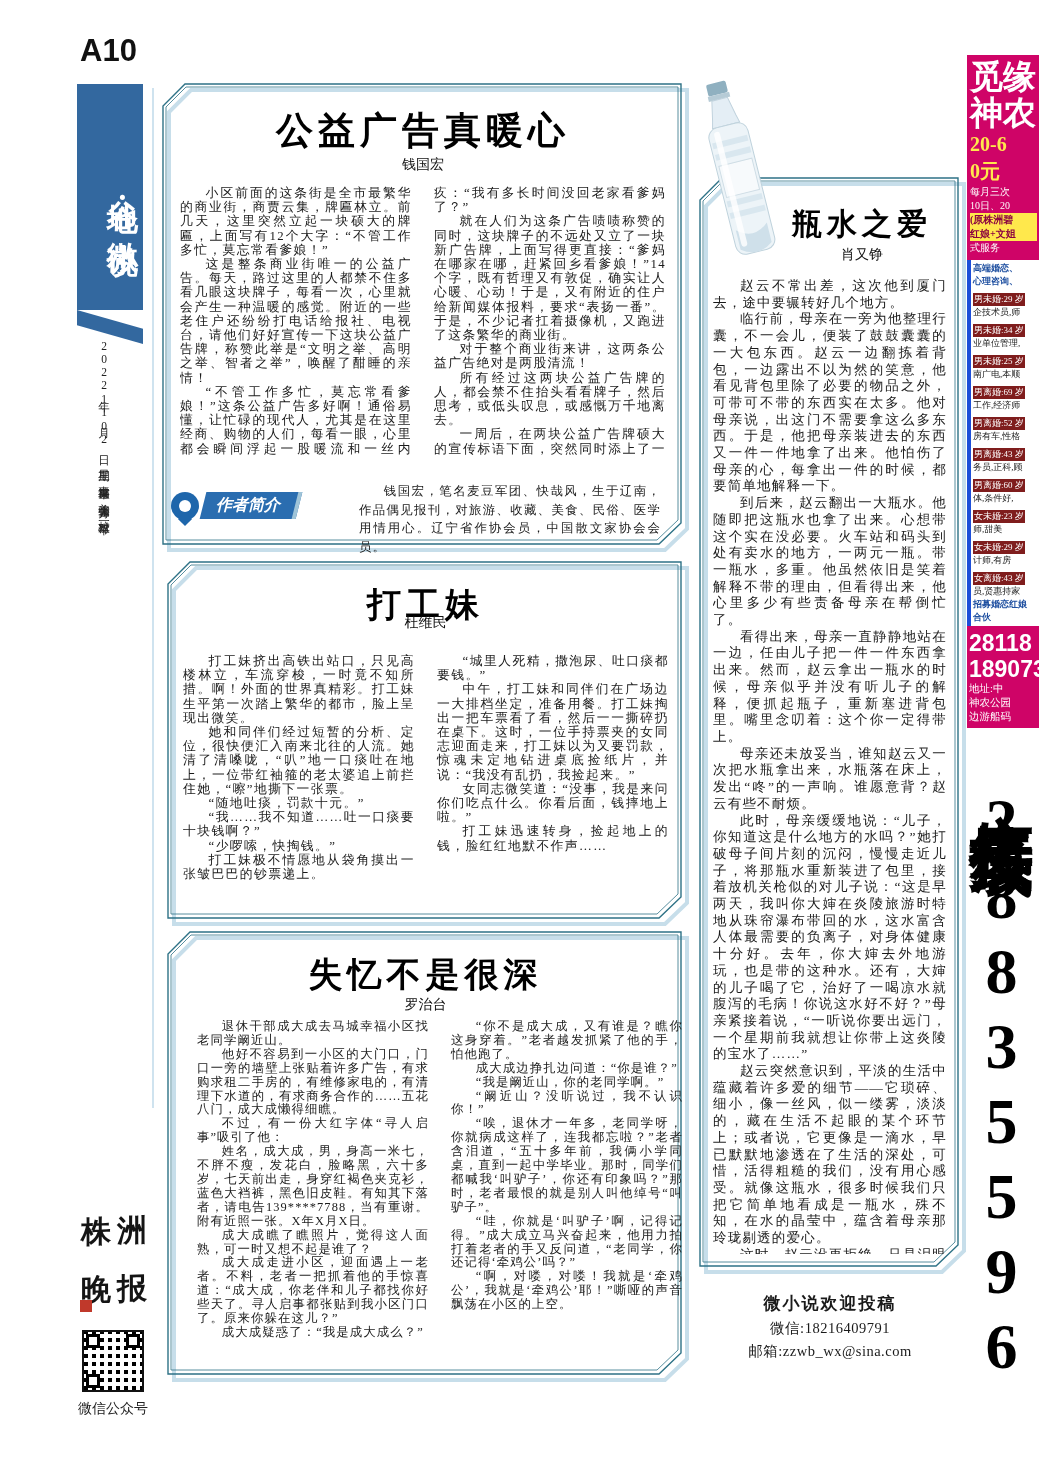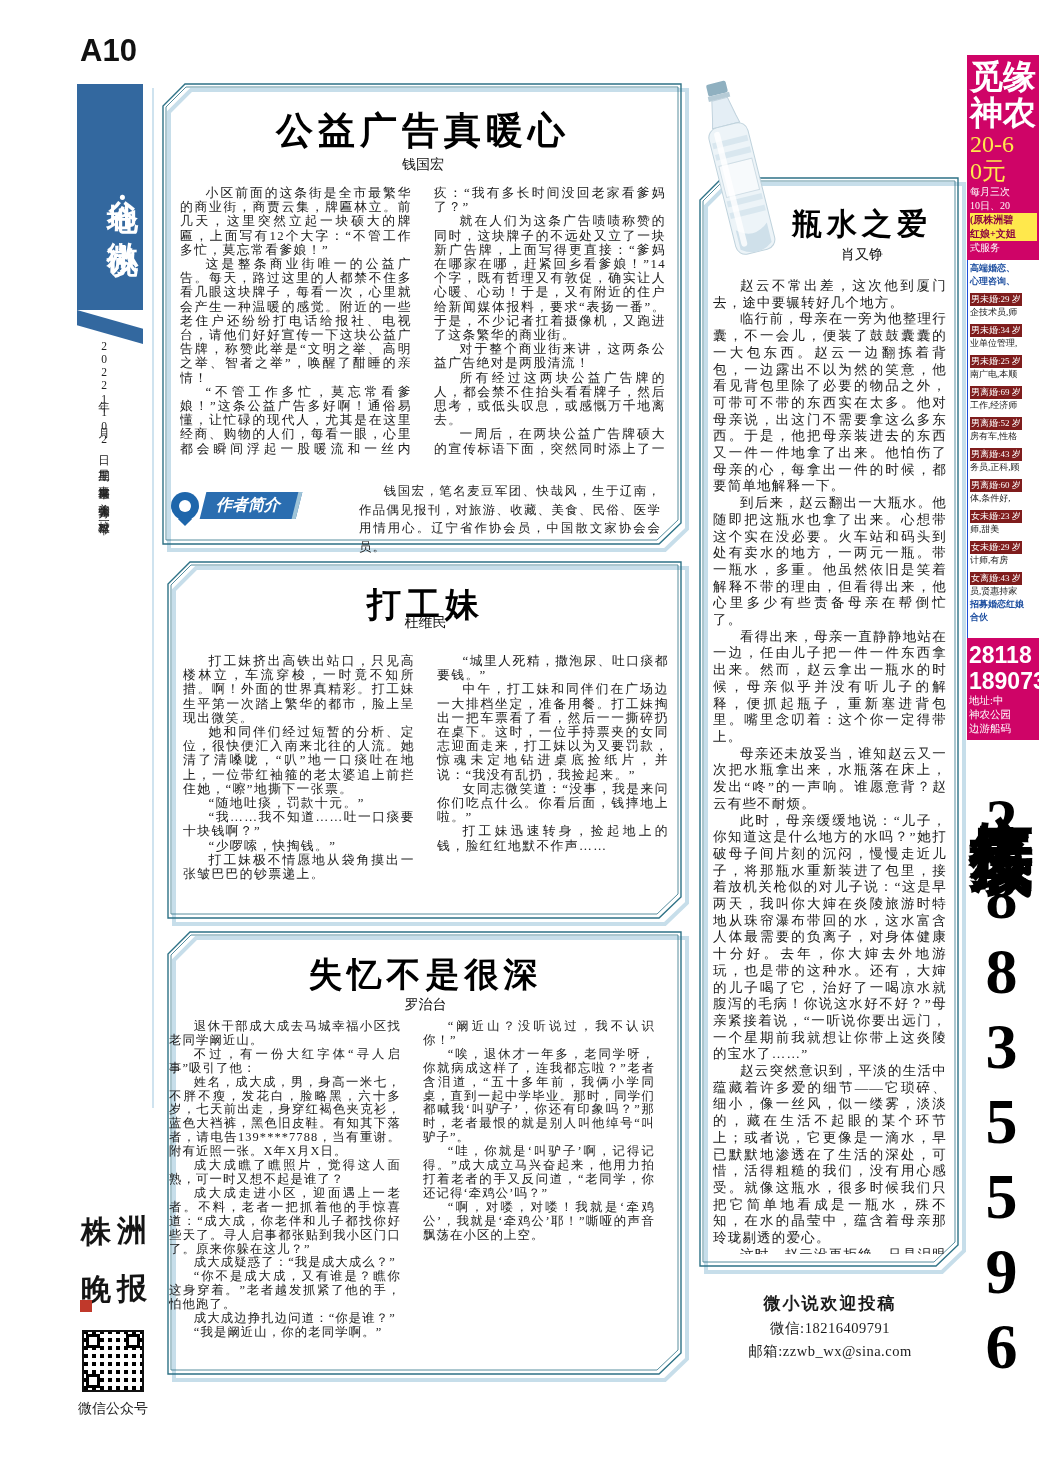--- a/index.html
+++ b/index.html
@@ -66,24 +66,24 @@
   
   .submit { position:absolute; left:700px; top:1292px; width:260px; text-align:center; }
   .submit .s-title { font-weight:bold; font-size:17px; letter-spacing:2px; }
   .submit .s-line { font-size:14.5px; margin-top:4px; letter-spacing:0.5px; }
 
   
   .ad-strip { position:absolute; left:967px; top:55px; width:72px; overflow:hidden; }
   .ad-header { background:#cf0467; padding:4px 2px 5px 3px; }
   .ad-big { color:#fff; font-weight:900; font-size:33px; line-height:36px; white-space:nowrap; }
   .ad-promo div { white-space:nowrap; }
-  .ad-promo .yellow-big { color:#ffe84c; font-weight:normal; font-size:24px; line-height:27px; }
+  .ad-promo .yellow-big { color:#ffe84c; font-weight:bold; font-size:20px; line-height:27px; }
   .ad-promo .white-sm { color:#fff; font-size:10px; line-height:14px; }
   .ad-promo .ybg { background:#ffe84c; color:#8a0040; font-size:10px; line-height:14px; font-weight:bold; }
-  .ad-list { background:#fff; border-left:1px solid #1d4ed8; padding:2px 0 14px 2px; }
+  .ad-list { background:#fff; border-left:4px solid #1d4ed8; padding:2px 0 2px 2px; }
   .ad-list div { font-size:9px; line-height:13px; white-space:nowrap; color:#222; }
   .ad-list .hl { color:#fff; background:#7f1d1d; display:inline-block; padding:0 1px; }
   .ad-list .blue { color:#1e4fa0; font-weight:bold; }
   .ad-footer { background:#cf0467; padding:4px 2px; }
   .ad-footer .phone { color:#fff; font-weight:900; font-size:23px; line-height:26px;
                       font-family:"Liberation Sans",sans-serif; white-space:nowrap; }
   .ad-footer .addr { color:#fff; font-size:10.5px; line-height:14px; white-space:nowrap; }
   .hotline { position:absolute; left:963px; top:762px; width:76px; height:697px; overflow:hidden;
              writing-mode:vertical-rl; text-orientation:upright; font-weight:900; font-size:64px;
              line-height:76px; letter-spacing:4px; color:#000; text-align:left; }
@@ -162,22 +162,23 @@
   </section>
 
   <section class="box a123 a3" style="left:168px;top:932px;width:515px;height:444px;">
     <svg class="frame" width="525" height="454">
       <path class="shadow" d="M23,1 H514 V422 L492,443 H1 V23 Z" transform="translate(7,7)"></path>
       <path class="outer" d="M23,1 H514 V422 L492,443 H1 V23 Z" transform="translate(1,1)"></path>
       <path class="inner" d="M24,4 H511 V419 L490,439 H4 V24 Z" transform="translate(1,1)"></path>
     </svg>
     <h1 class="title" style="top:20px;font-size:34px;">失忆不是很深</h1>
     <div class="author" style="top:64px;">罗治台</div>
-    <div class="cols" style="left:1px;top:88px;width:486px;height:342px;">
+    <div class="cols" style="left:29px;top:88px;width:486px;height:342px;">
         <p class="para">退休干部成大成去马城幸福小区找老同学阚近山。</p>
+        <p class="para">他好不容易到一小区的大门口，门口一旁的墙壁上张贴着许多广告，有求购求租二手房的，有维修家电的，有清理下水道的，有求商务合作的……五花八门，成大成懒得细瞧。</p>
         <p class="para">不过，有一份大红字体“寻人启事”吸引了他：</p>
         <p class="para">姓名，成大成，男，身高一米七，不胖不瘦，发花白，脸略黑，六十多岁，七天前出走，身穿红褐色夹克衫，蓝色大裆裤，黑色旧皮鞋。有知其下落者，请电告139****7788，当有重谢。附有近照一张。X年X月X日。</p>
         <p class="para">成大成瞧了瞧照片，觉得这人面熟，可一时又想不起是谁了？</p>
         <p class="para">成大成走进小区，迎面遇上一老者。不料，老者一把抓着他的手惊喜道：“成大成，你老伴和儿子都找你好些天了。寻人启事都张贴到我小区门口了。原来你躲在这儿？”</p>
         <p class="para">成大成疑惑了：“我是成大成么？”</p>
         <p class="para">“你不是成大成，又有谁是？瞧你这身穿着。”老者越发抓紧了他的手，怕他跑了。</p>
         <p class="para">成大成边挣扎边问道：“你是谁？”</p>
         <p class="para">“我是阚近山，你的老同学啊。”</p>
         <p class="para">“阚近山？没听说过，我不认识你！”</p>
         <p class="para">“唉，退休才一年多，老同学呀，你就病成这样了，连我都忘啦？”老者含泪道，“五十多年前，我俩小学同桌，直到一起中学毕业。那时，同学们都喊我‘叫驴子’，你还有印象吗？”那时，老者最恨的就是别人叫他绰号“叫驴子”。</p>

